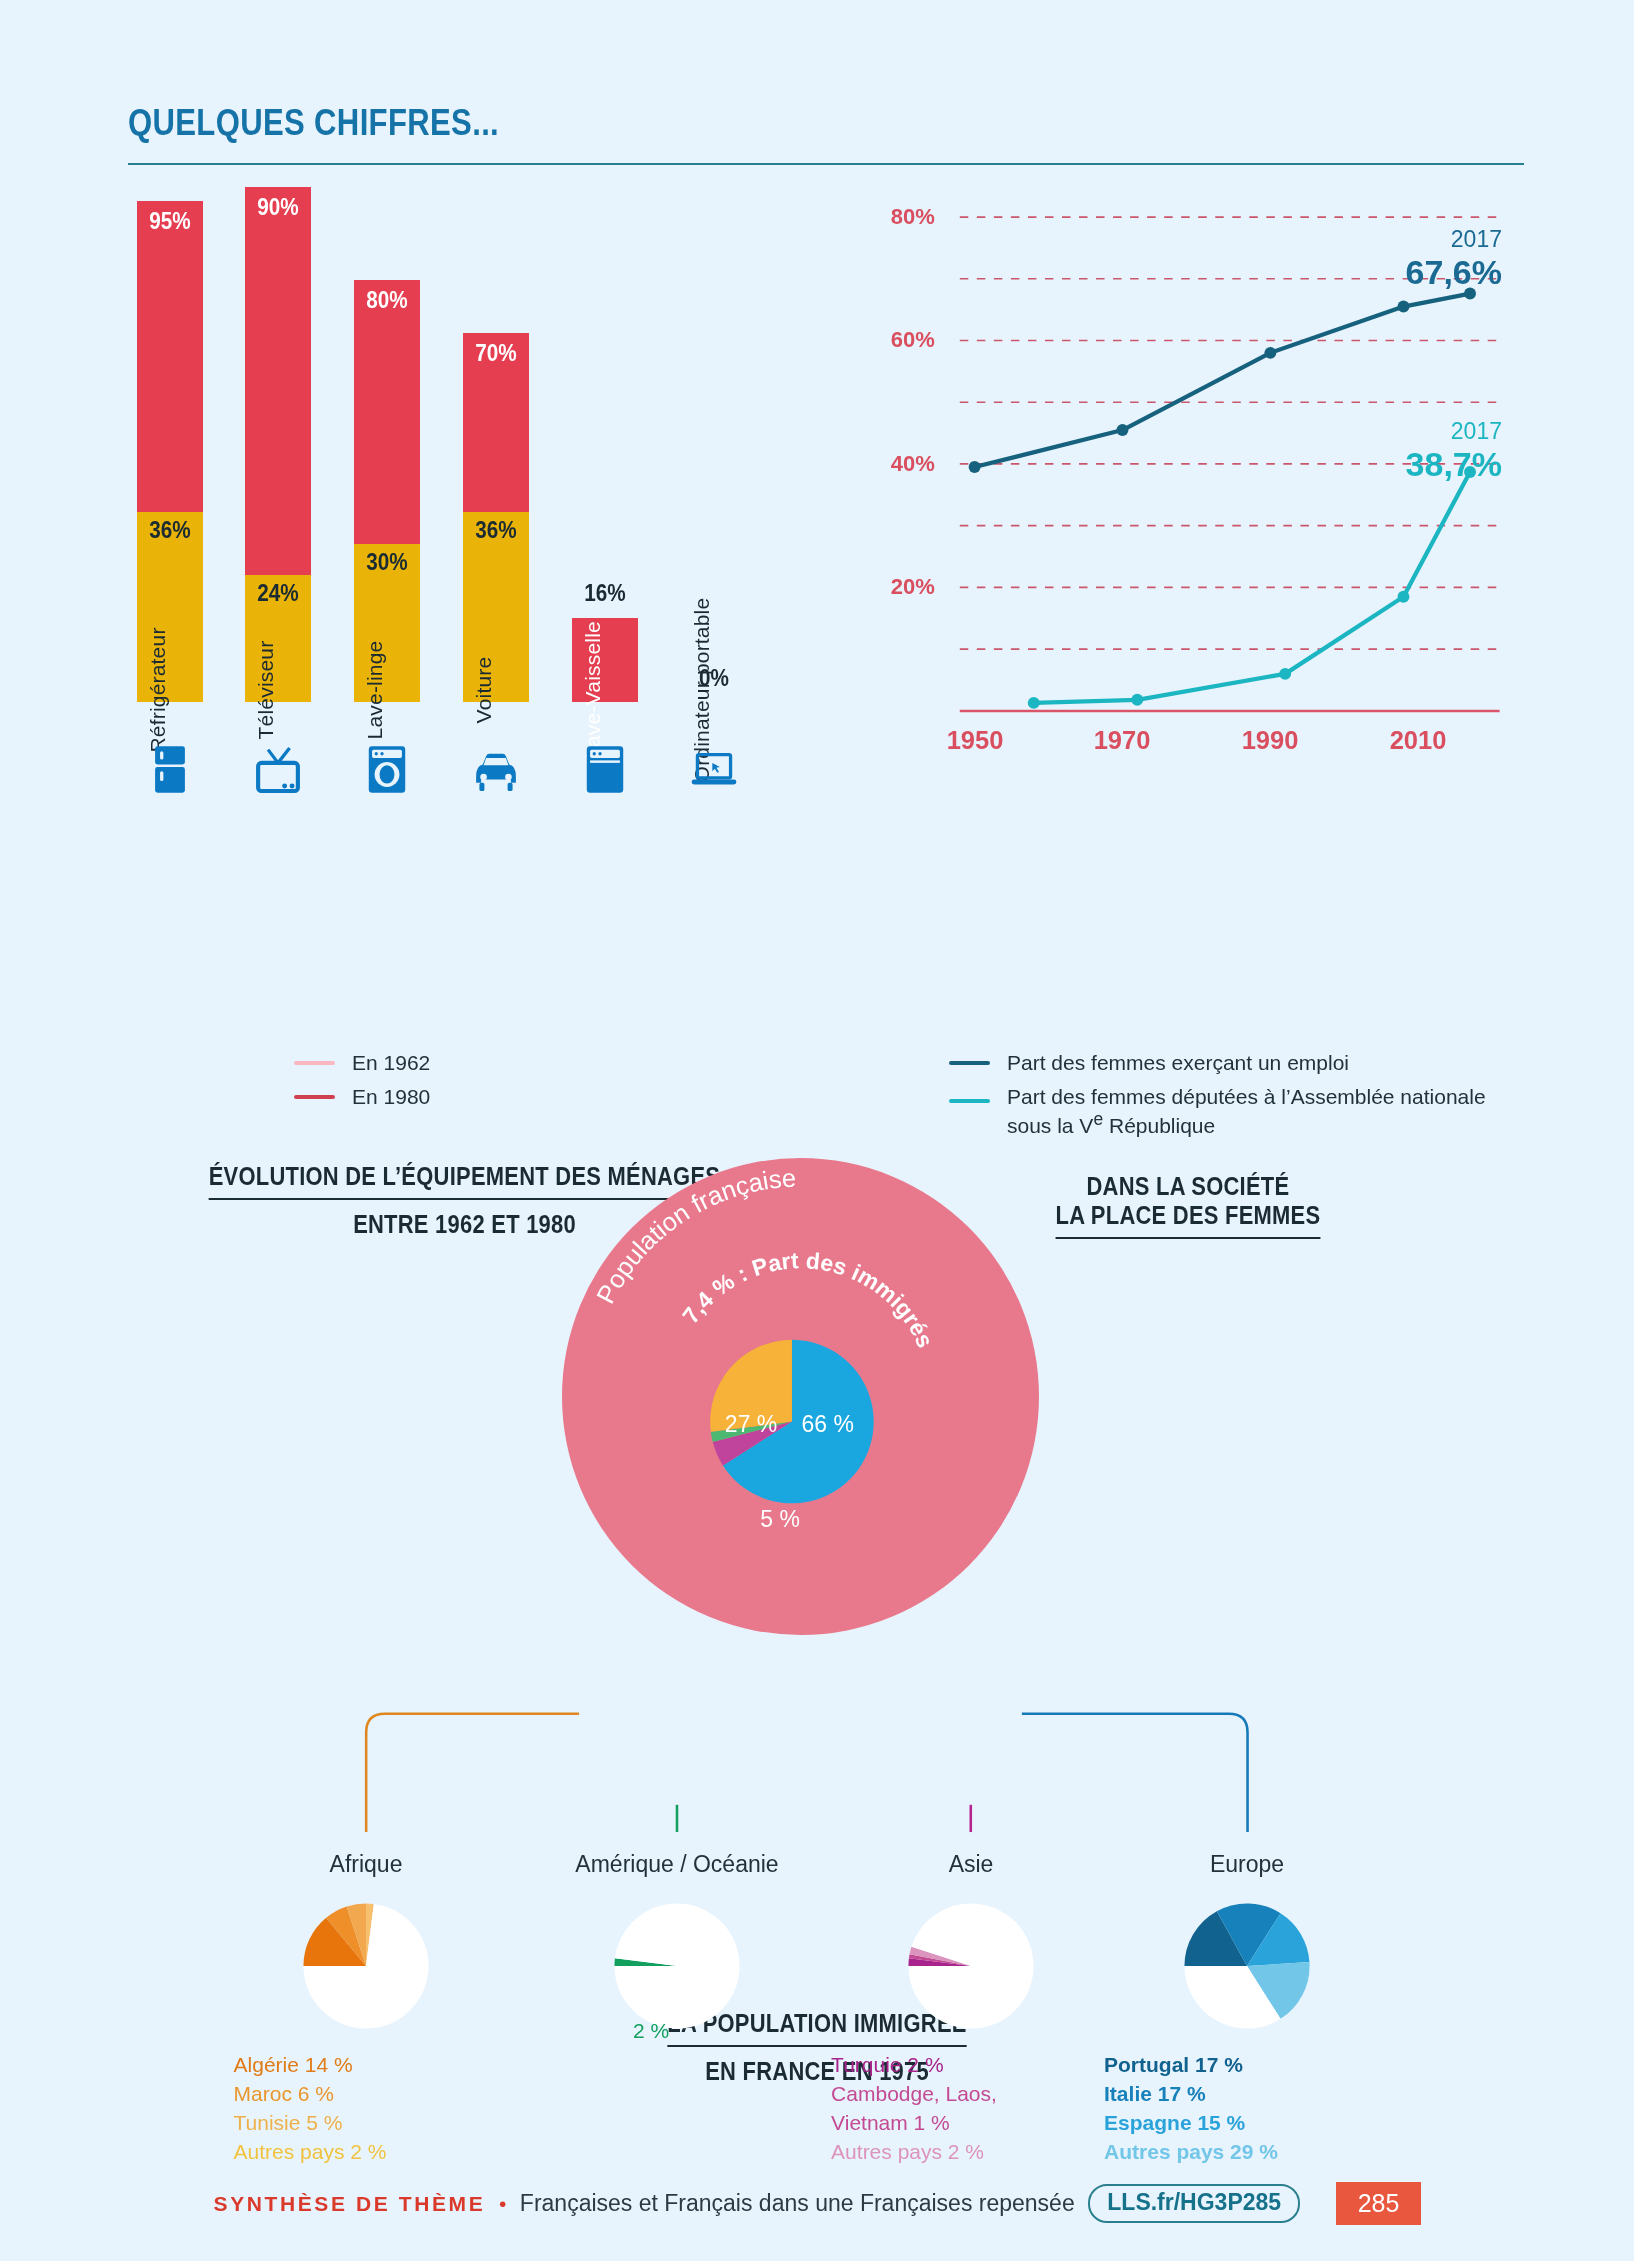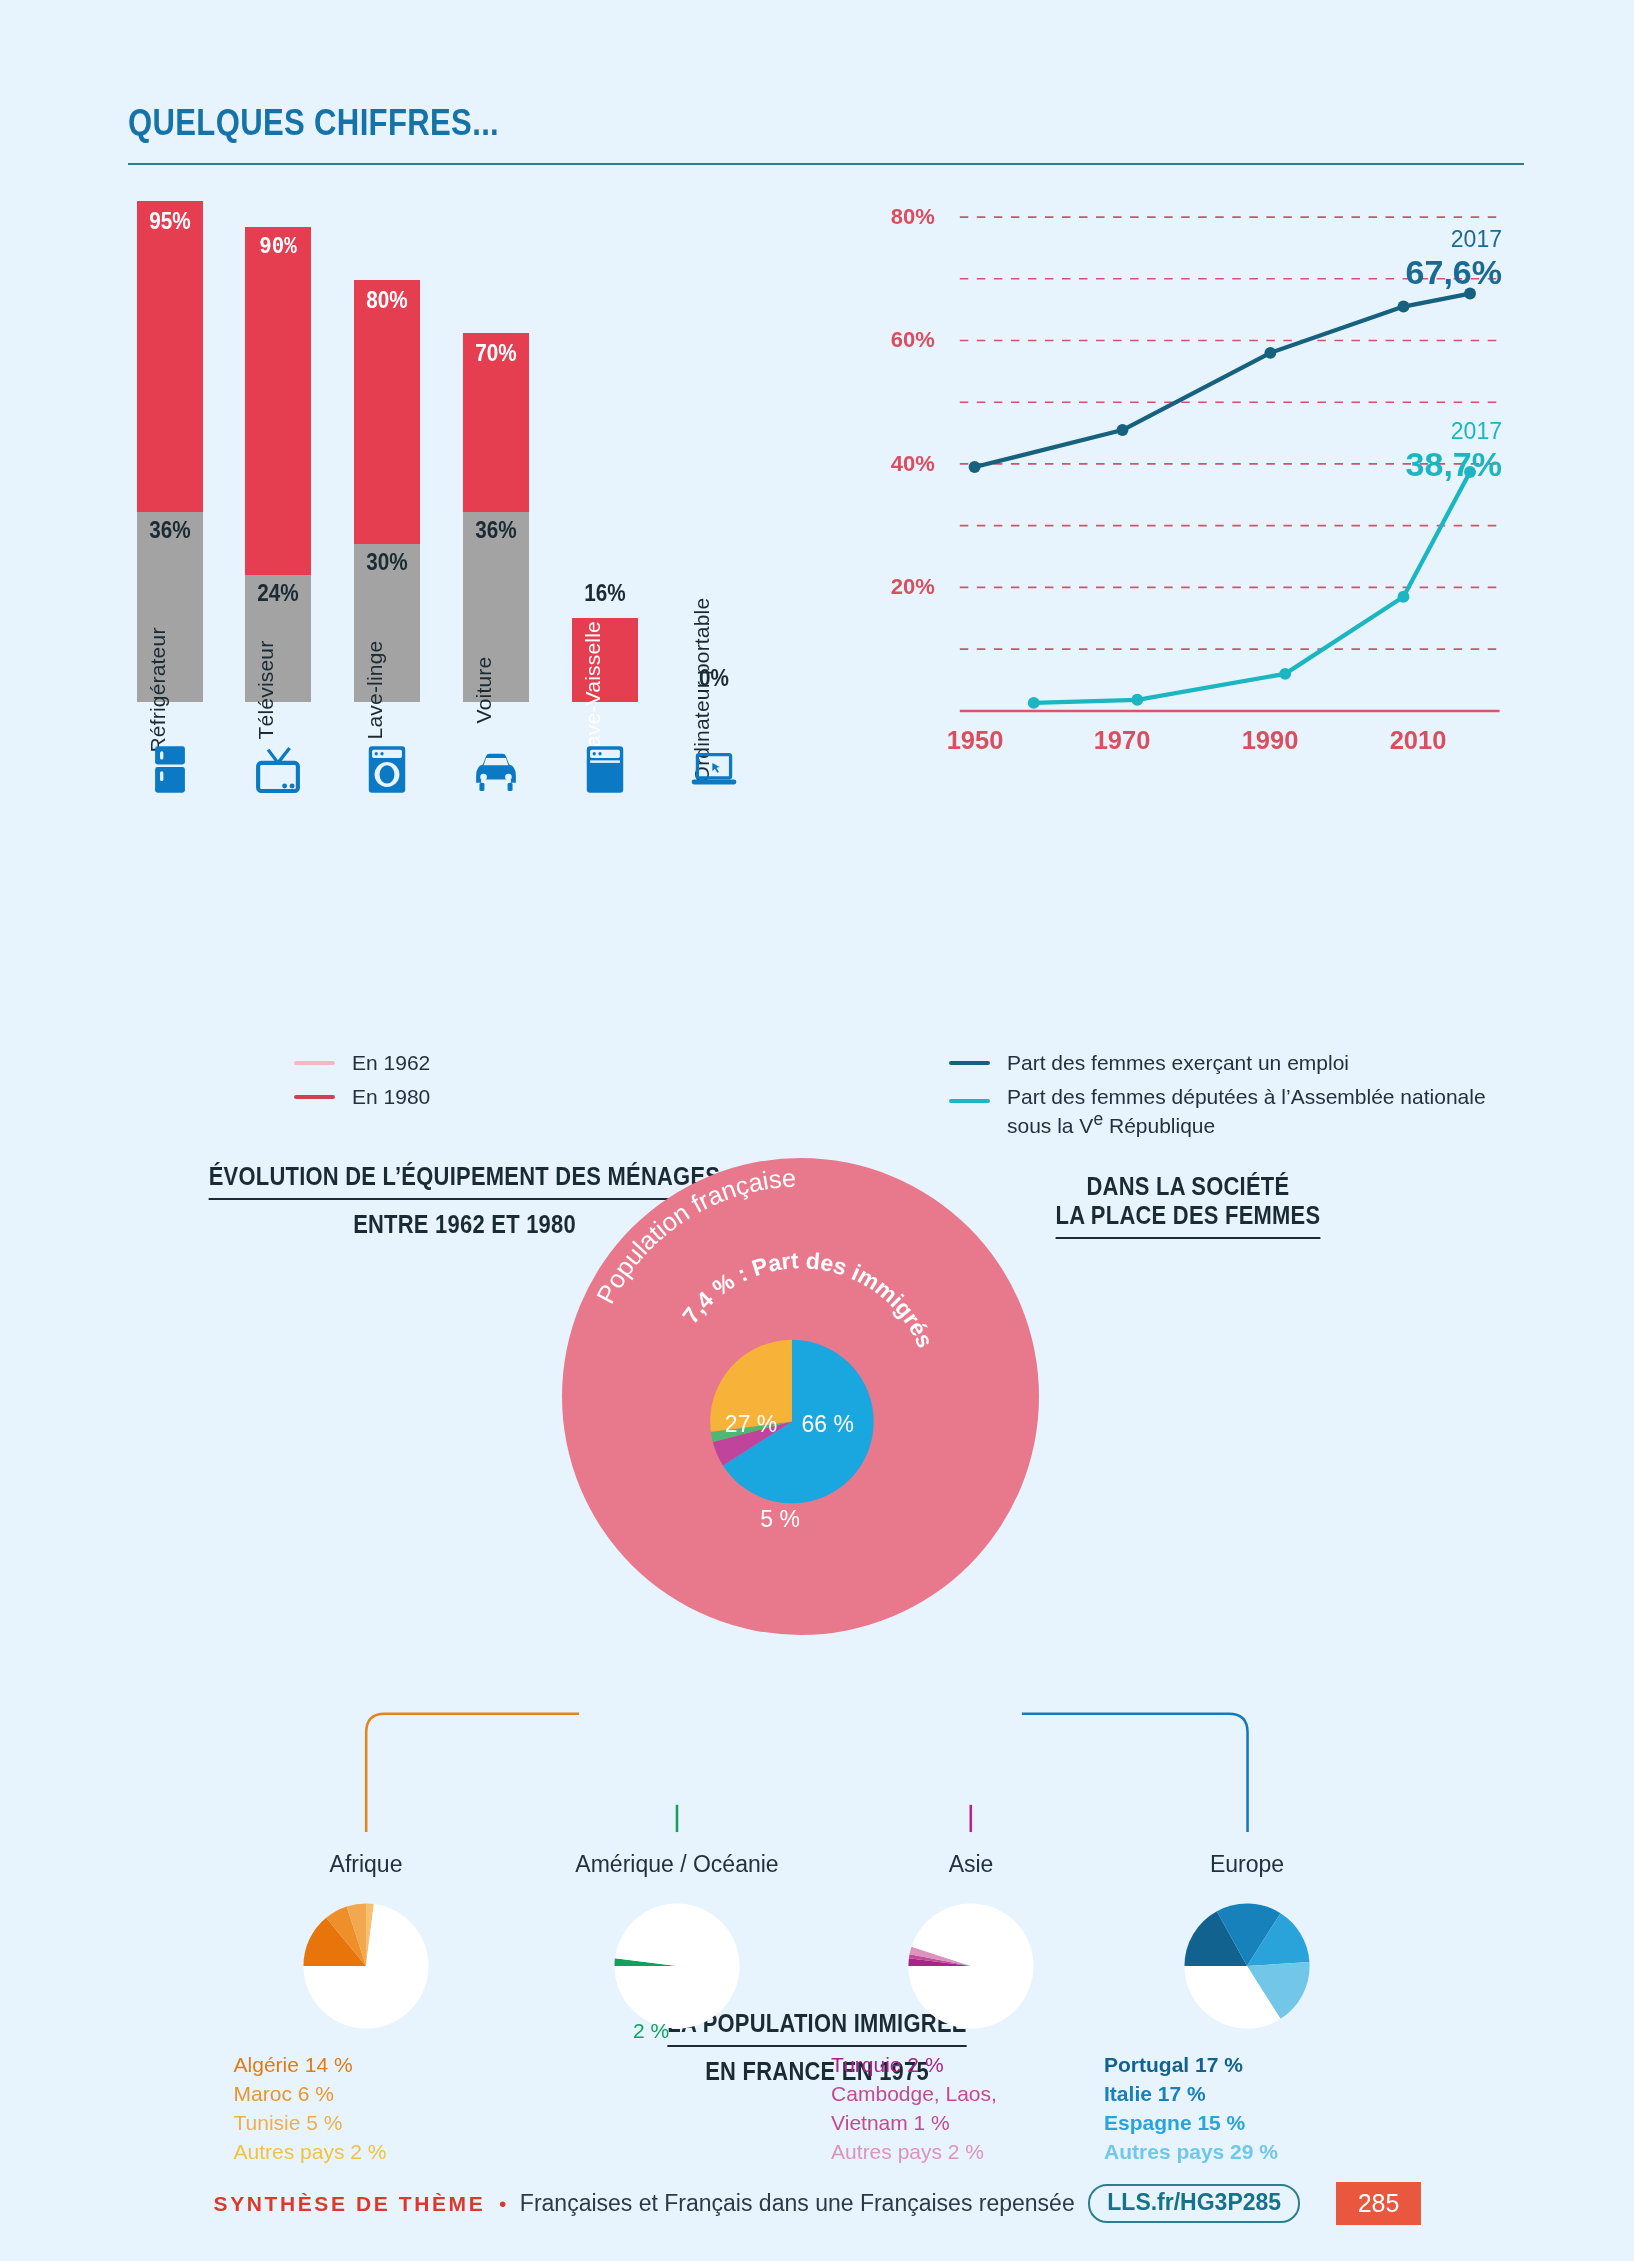--- a/index.html
+++ b/index.html
@@ -30,21 +30,21 @@
     background: #2a7f8e;
     width: 1396px;
   }
 
   
   .bars-panel { position: absolute; left: 128px; top: 200px; width: 673px; height: 851px; }
   .bars-area { position: relative; height: 613px; }
   .bar-col { position: absolute; bottom: 111px; width: 66px; }
   .bar-stack { position: relative; width: 66px; }
   .bar-seg-1980 { width: 100%; background: #e53e50; position: relative; }
-  .bar-seg-1962 { width: 100%; background: #a3a3a3; position: relative; }
+  .bar-seg-1962 { width: 100%; background: #eab308; position: relative; }
   .bar-top-label {
     position: absolute; top: 6.8px; left: 0; width: 100%;
     text-align: center; color: #fff; font-weight: bold; font-size: 23px;
     transform: scaleX(0.9);
   }
   .bar-mid-label {
     position: absolute; top: 5.1px; left: 0; width: 100%;
     text-align: center; color: #1b2b33; font-weight: bold; font-size: 23px;
     transform: scaleX(0.9);
   }
@@ -155,21 +155,21 @@
         <div class="bar-name" style="bottom: 12px;">Réfrigérateur</div>
         <div class="bar-icon" style="bottom: -94px;"><svg viewBox="0 0 64 64" width="100%" height="100%">
             <rect x="14" y="4" width="36" height="22" rx="3" fill="#0b79c4"></rect>
             <rect x="14" y="29" width="36" height="31" rx="3" fill="#0b79c4"></rect>
             <rect x="20" y="10" width="4" height="10" rx="2" fill="#e8f4fd"></rect>
             <rect x="20" y="34" width="4" height="12" rx="2" fill="#e8f4fd"></rect>
           </svg></div>
       </div>
       <div class="bar-col" style="left: 117px;">
         <div class="bar-stack">
-          <div class="bar-seg-1980" style="height: 348px; font-family: Liberation Mono, monospace;">
+          <div class="bar-seg-1980" style="height: 388px;">
             <div class="bar-top-label">90%</div>
           </div>
           <div class="bar-seg-1962" style="height: 127px; text-decoration: underline;">
             <div class="bar-mid-label">24%</div>
           </div>
         </div>
         <div class="bar-name" style="bottom: 12px;">Téléviseur</div>
         <div class="bar-icon" style="bottom: -94px;"><svg viewBox="0 0 64 64" width="100%" height="100%">
             <path d="M32 24 L46 6" stroke="#0b79c4" stroke-width="4" fill="none"></path>
             <path d="M32 24 L20 8" stroke="#0b79c4" stroke-width="4" fill="none"></path>

